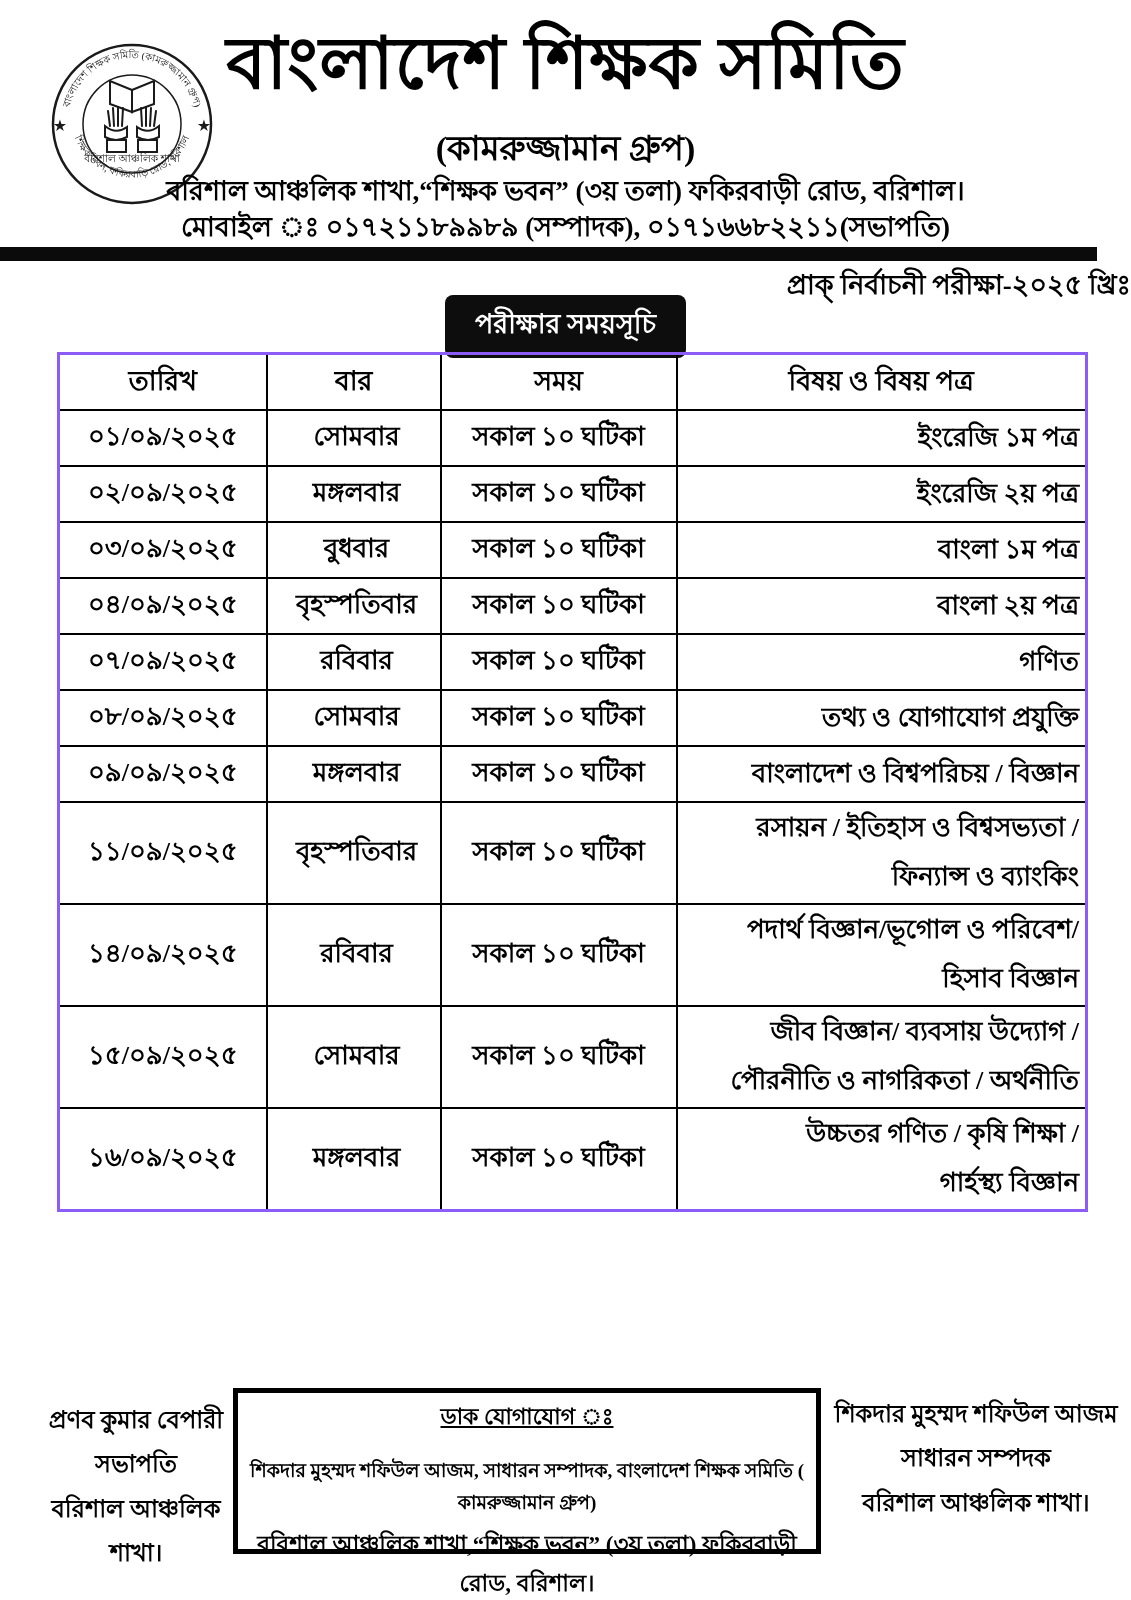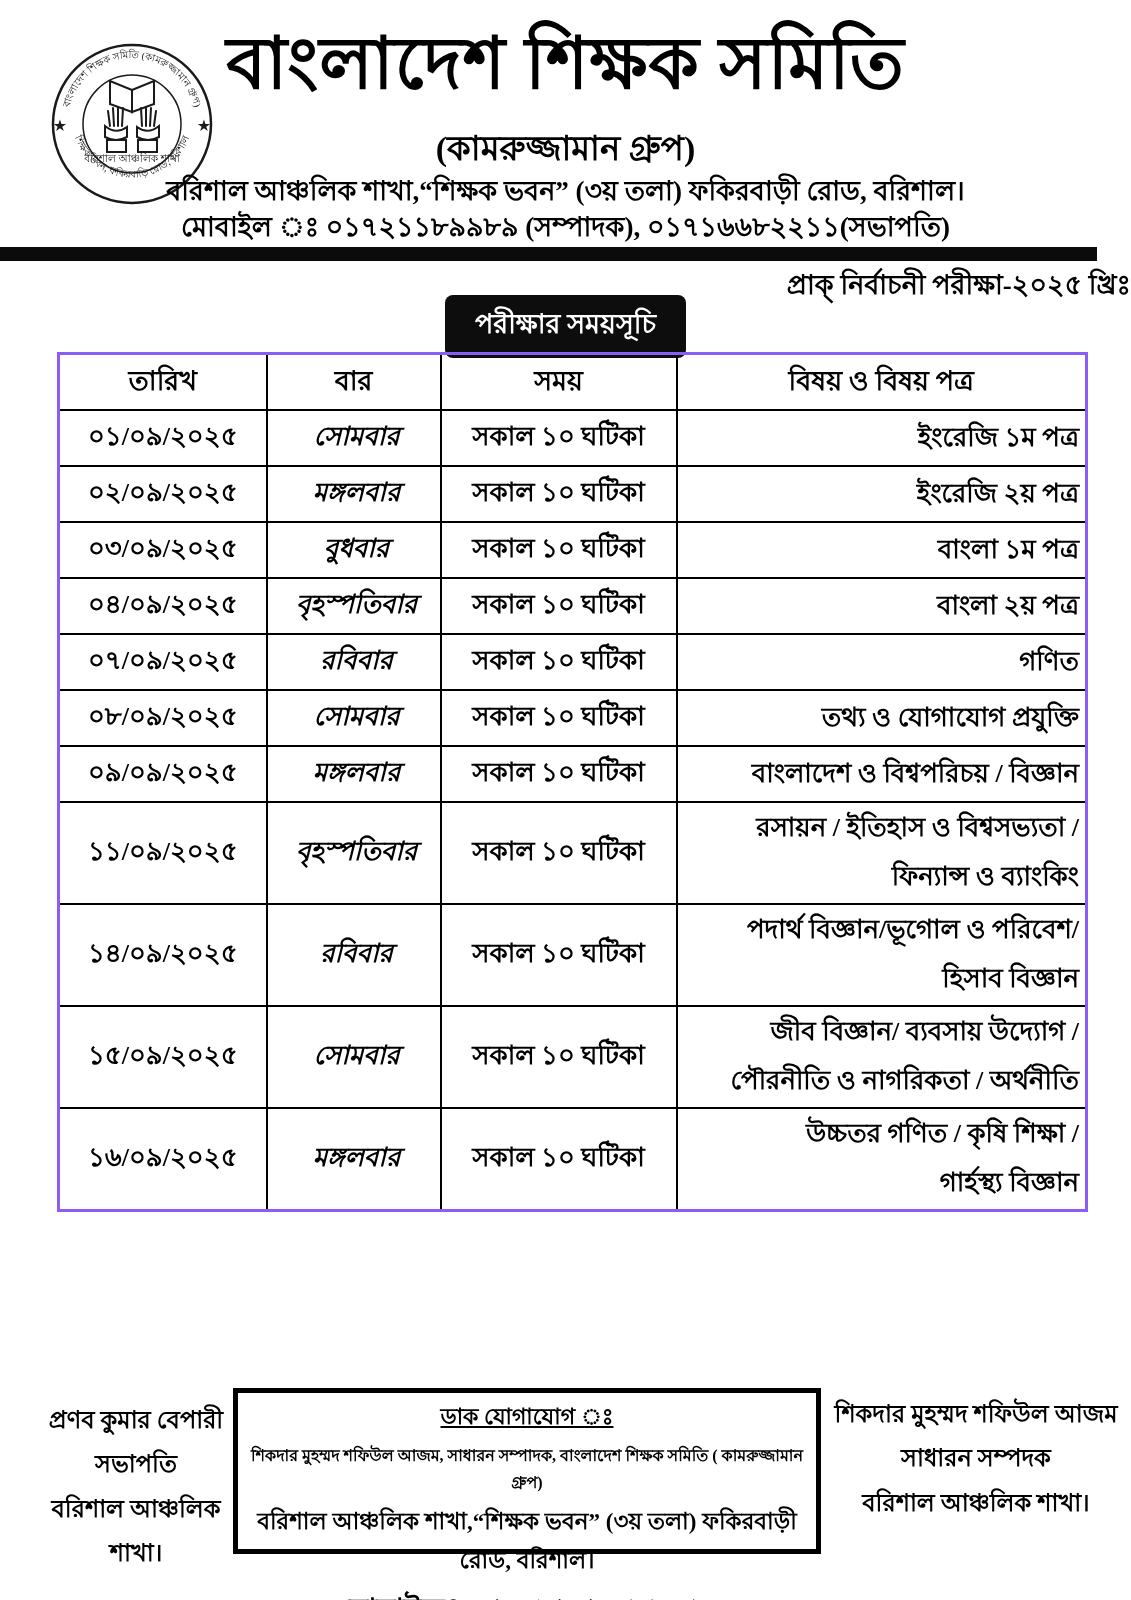--- a/index.html
+++ b/index.html
@@ -29,34 +29,34 @@
     position:absolute;left:57px;top:352px;width:1028px;
     border-collapse:collapse;table-layout:fixed;border:3px solid #8b5cf6;
   }
   .schedule th,.schedule td{
     border:2.5px solid #000;font-size:26px;font-weight:700;
     text-align:center;vertical-align:middle;padding:0 6px;
   }
   .schedule thead th{height:54px;font-size:27px;}
   .row-single td{height:54px;}
   .row-double td{height:100px;}
-  .c-day{text-align:left;padding-left:12px !important;font-style:italic;}
+  .c-day{text-align:left;padding-left:12px !important;}
   .c-subj div{line-height:1.1;text-align:right;}
   .c-subj div + div{margin-top:20px;}
 
   
   .sig{position:absolute;text-align:center;font-size:24px;font-weight:700;line-height:1.85;}
   .sig-left{left:26px;top:1398px;width:220px;}
   .sig-right{left:830px;top:1392px;width:292px;}
   .contact-box{
     position:absolute;left:233px;top:1388px;width:578px;height:150px;
     border:5px solid #000;background:#fff;text-align:center;padding-top:6px;
   }
   .cb-heading{font-size:22px;font-weight:800;text-decoration:underline;}
-  .cb-line1{font-size:16px;font-weight:700;margin-top:7px;}
+  .cb-line1{font-size:19px;font-weight:700;margin-top:20px;}
   .cb-line2{font-size:23px;font-weight:700;margin-top:6px;}
   .cb-mobile{font-size:32px;font-weight:800;margin-top:4px;}
 </style>
 </head>
 <body>
 
 <div class="page">
 
   <svg class="logo" viewBox="0 0 172 180" fill="none" stroke="#1a1a1a">
     <circle cx="86" cy="90" r="79" stroke-width="2.5"></circle>

